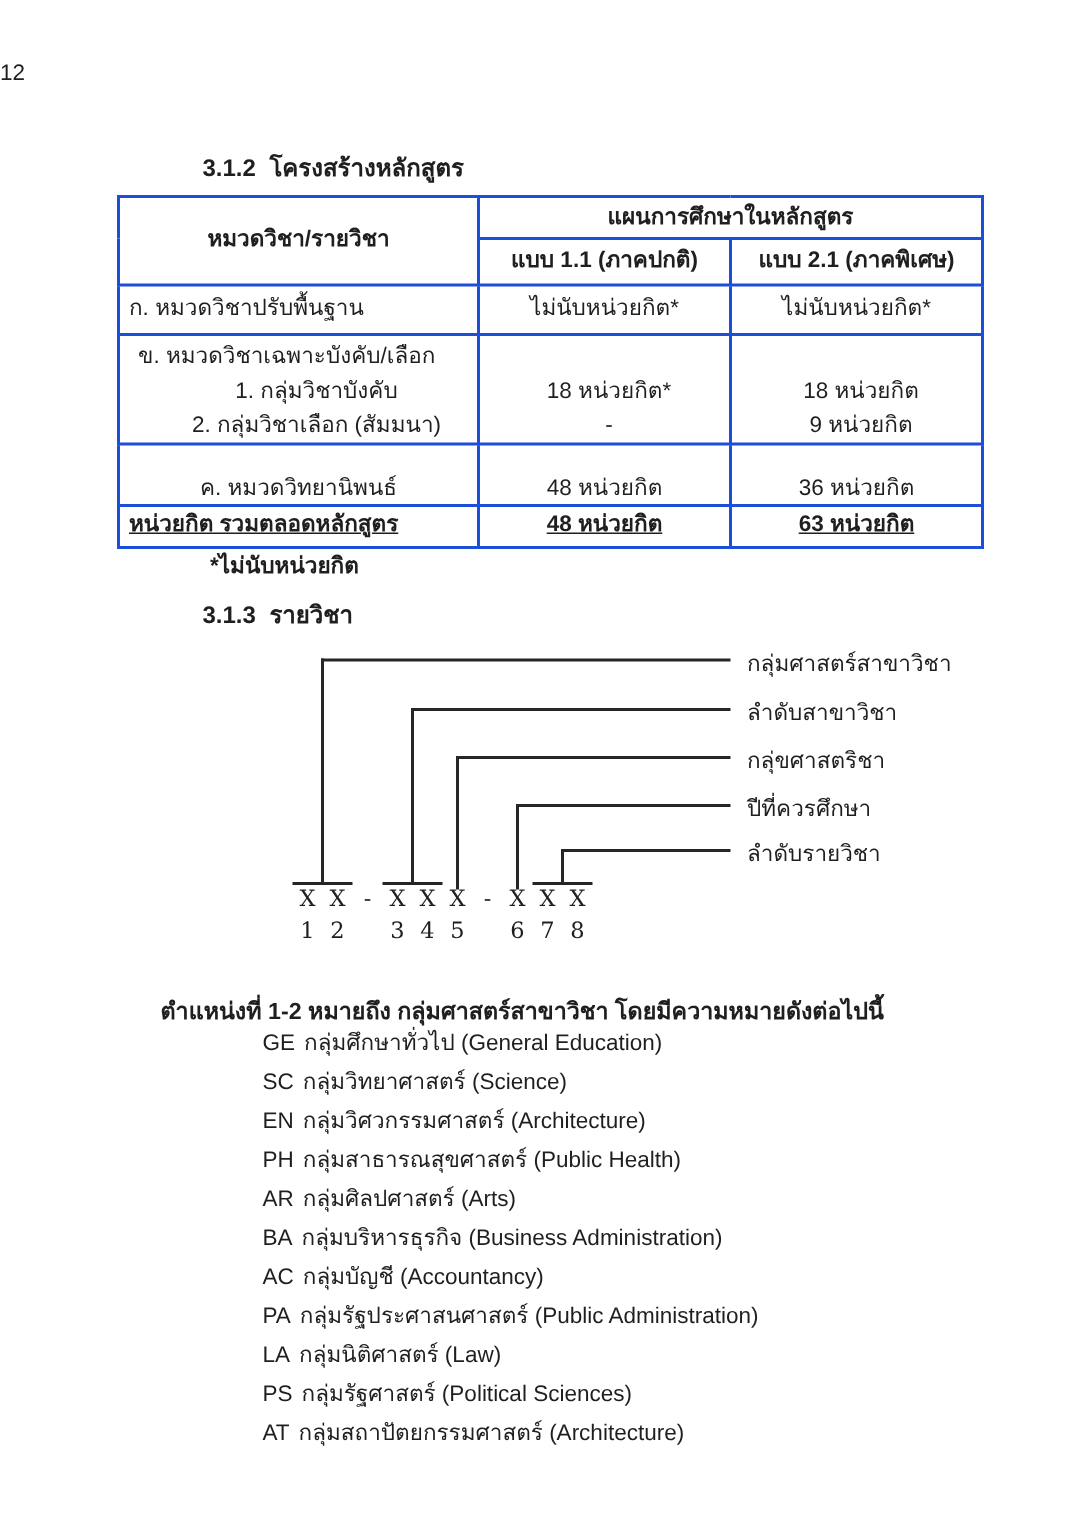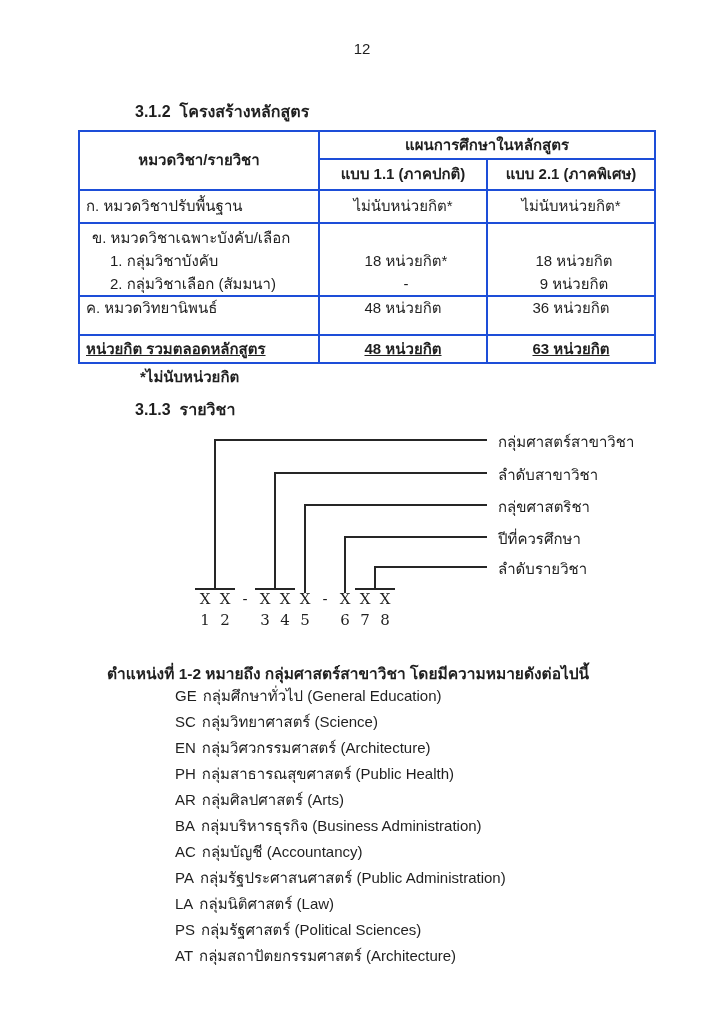--- a/index.html
+++ b/index.html
@@ -3,21 +3,21 @@
 <meta charset="utf-8">
 <style>
   * { margin: 0; padding: 0; box-sizing: border-box; }
   body { background: #e8e8e8; font-family: "Liberation Sans", "DejaVu Sans", sans-serif; }
   .page {
     position: relative; width: 724px; height: 1024px;
     background: #ffffff; color: #1f1f1f; overflow: hidden;
     font-size: 15px;
   }
   .abs { position: absolute; }
-  .page-number { top: 40px; left: 0; right: 0; text-align: center; font-size: 15px; }
+  .page-number { top: 40px; left: 0; right: 0; text-align: left; font-size: 15px; }
   .sec-heading { font-weight: bold; font-size: 16px; white-space: nowrap; }
   .sec-heading .sec-title { margin-left: 9px; }
   .h312 { left: 135px; top: 99px; }
   .h313 { left: 135px; top: 397px; }
 
   
   table.curriculum {
     position: absolute; left: 78px; top: 130px; width: 576px;
     border-collapse: collapse; table-layout: fixed;
     font-size: 15px; color: #1f1f1f;
@@ -27,22 +27,22 @@
     padding: 0 6px; line-height: 1.25; margin-top: 24px;
   }
   td.hd { text-align: center; font-weight: bold; }
   td.val { text-align: center; }
   td.lbl { text-align: left; padding-left: 8px; }
   tr.r-plan  td { height: 28px; }
   tr.r-modes td { height: 31px; }
   tr.r-a     td { height: 33px; }
   tr.r-b     td { height: 71px; vertical-align: top; padding-top: 2px; padding-left: 12px; }
   tr.r-b .ln { line-height: 23px; height: 23px; }
-  tr.r-b .indent { padding-left: 18px; }
-  tr.r-c     td { height: 39px; vertical-align: top; padding-top: 2px; }
+  tr.r-b .indent { padding-left: 18px; text-align: center; }
+  tr.r-c     td { height: 39px; vertical-align: top; padding-top: 20px; text-align: center; }
   tr.r-total td { height: 28px; font-weight: bold; text-decoration: underline; }
 
   .footnote { left: 140px; top: 365px; font-weight: bold; font-size: 15px; }
 
   
   .dline { position: absolute; background: #262626; }
   .dbracket { position: absolute; border-top: 2px solid #262626; height: 2px; }
   .dlabel { position: absolute; left: 498px; font-size: 15px; white-space: nowrap; }
   .code-row, .digit-row {
     position: absolute; left: 195px; white-space: nowrap;

